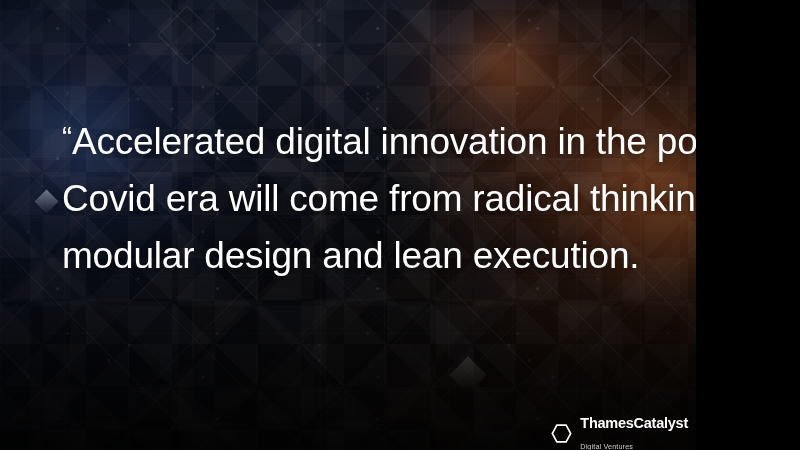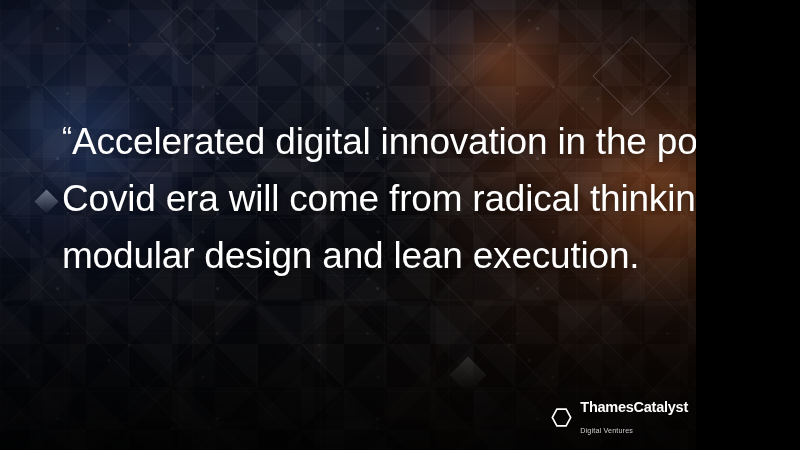--- a/index.html
+++ b/index.html
@@ -122,21 +122,21 @@
   .quote .qmark {
     font-size: 30px;
     vertical-align: 7px;
     letter-spacing: 0;
   }
 
   
   .logo {
     position: absolute;
     right: 8px;
-    bottom: 16px;
+    bottom: 0;
     display: flex;
     align-items: center;
     gap: 7px;
   }
   .logo-mark { width: 23px; height: 23px; display: block; flex: 0 0 auto; }
   .logo-text { line-height: 1; }
   .logo-name {
     color: #ffffff;
     font-size: 14.5px;
     font-weight: bold;

